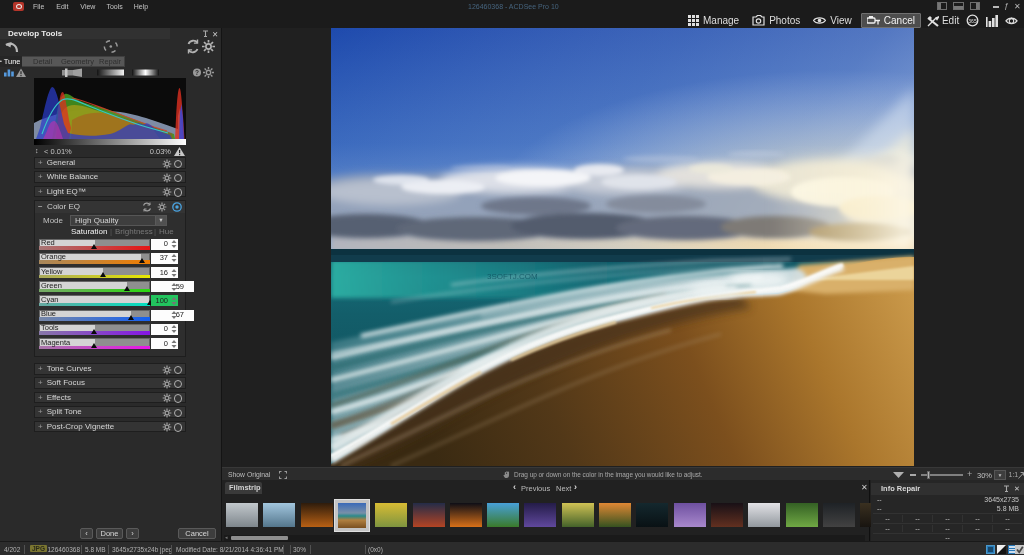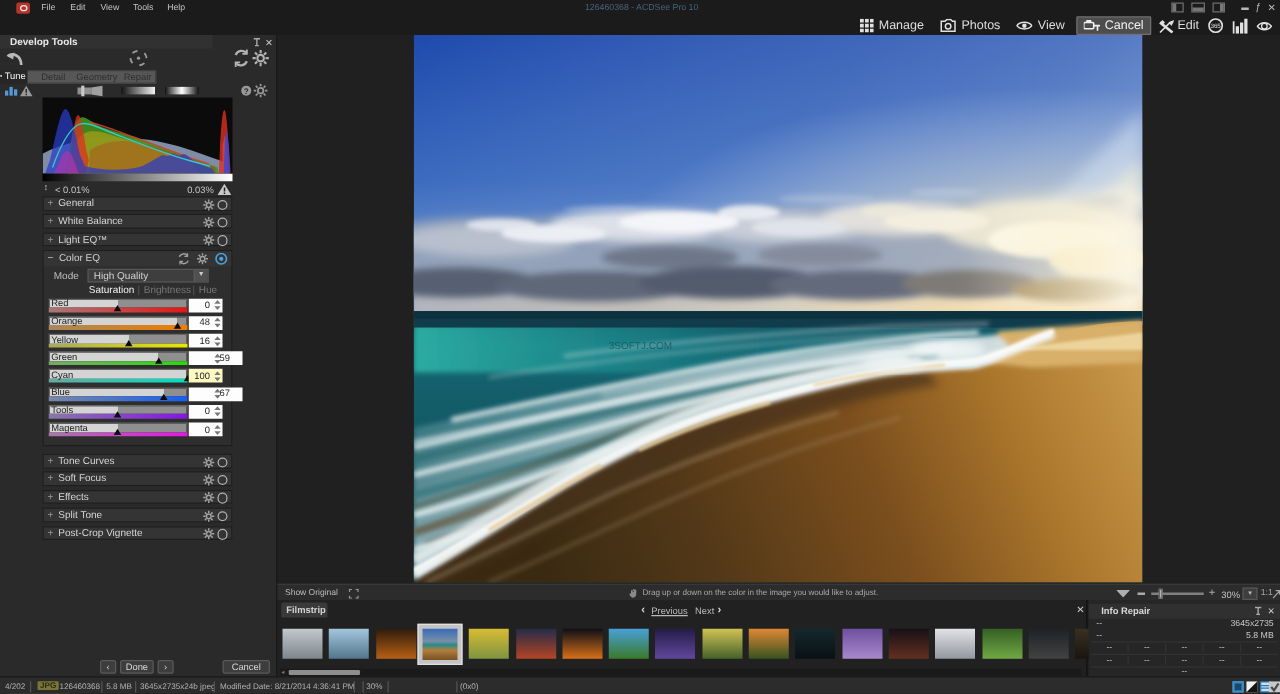--- a/index.html
+++ b/index.html
@@ -247,21 +247,21 @@
         <span style="position:absolute;left:3px;top:-0.5px;color:#1c1c1c;font-size:7.5px;">Red</span>
         <div style="position:absolute;left:113px;top:0px;width:27px;height:11px;background:#fdfdfd;color:#222;font-size:7.5px;text-align:right;padding:0.5px 10px 0 0;">0</div>
         <svg style="position:absolute;left:132.5px;top:1.5px;" width="6" height="8" viewBox="0 0 6 8">
           <path d="M3 0 l2.5 3 h-5 z" fill="#777"></path>
           <path d="M3 8 l2.5 -3 h-5 z" fill="#777"></path>
         </svg>
         <div style="position:absolute;left:1px;top:14.2px;width:111px;height:7.5px;background:linear-gradient(90deg,#d4d4d4 93%,#8f8f8f 93%);border:1px solid #666;border-bottom:none;"></div>
         <div style="position:absolute;left:1px;top:21.7px;width:111px;height:3.5px;background:linear-gradient(90deg,#a8885c,#f07d00);"></div>
         <div style="position:absolute;left:100.73px;top:19.2px;width:0;height:0;border-left:3.5px solid transparent;border-right:3.5px solid transparent;border-bottom:5.5px solid #0a0a0a;"></div>
         <span style="position:absolute;left:3px;top:13.7px;color:#1c1c1c;font-size:7.5px;">Orange</span>
-        <div style="position:absolute;left:113px;top:14.2px;width:27px;height:11px;background:#fdfdfd;color:#222;font-size:7.5px;text-align:right;padding:0.5px 10px 0 0;">48</div>
+        <div style="position:absolute;left:113px;top:14.2px;width:27px;height:11px;background:#fdfdfd;color:#222;font-size:7.5px;text-align:right;padding:0.5px 10px 0 0;">37</div>
         <svg style="position:absolute;left:132.5px;top:15.7px;" width="6" height="8" viewBox="0 0 6 8">
           <path d="M3 0 l2.5 3 h-5 z" fill="#777"></path>
           <path d="M3 8 l2.5 -3 h-5 z" fill="#777"></path>
         </svg>
         <div style="position:absolute;left:1px;top:28.4px;width:111px;height:7.5px;background:linear-gradient(90deg,#d4d4d4 57.99999999999999%,#8f8f8f 57.99999999999999%);border:1px solid #666;border-bottom:none;"></div>
         <div style="position:absolute;left:1px;top:35.9px;width:111px;height:3.5px;background:linear-gradient(90deg,#a8a85c,#e8e800);"></div>
         <div style="position:absolute;left:61.879999999999995px;top:33.4px;width:0;height:0;border-left:3.5px solid transparent;border-right:3.5px solid transparent;border-bottom:5.5px solid #0a0a0a;"></div>
         <span style="position:absolute;left:3px;top:27.9px;color:#1c1c1c;font-size:7.5px;">Yellow</span>
         <div style="position:absolute;left:113px;top:28.4px;width:27px;height:11px;background:#fdfdfd;color:#222;font-size:7.5px;text-align:right;padding:0.5px 10px 0 0;">16</div>
         <svg style="position:absolute;left:132.5px;top:29.9px;" width="6" height="8" viewBox="0 0 6 8">
@@ -274,21 +274,21 @@
         <span style="position:absolute;left:3px;top:42.099999999999994px;color:#1c1c1c;font-size:7.5px;">Green</span>
         <div style="position:absolute;left:113px;top:42.599999999999994px;width:43px;height:11px;background:#fdfdfd;color:#222;font-size:7.5px;text-align:right;padding:0.5px 10px 0 0;">59</div>
         <svg style="position:absolute;left:132.5px;top:44.099999999999994px;" width="6" height="8" viewBox="0 0 6 8">
           <path d="M3 0 l2.5 3 h-5 z" fill="#777"></path>
           <path d="M3 8 l2.5 -3 h-5 z" fill="#777"></path>
         </svg>
         <div style="position:absolute;left:1px;top:56.8px;width:111px;height:7.5px;background:linear-gradient(90deg,#d4d4d4 100%,#8f8f8f 100%);border:1px solid #666;border-bottom:none;"></div>
         <div style="position:absolute;left:1px;top:64.3px;width:111px;height:3.5px;background:linear-gradient(90deg,#68a8a0,#00e0c0);"></div>
         <div style="position:absolute;left:108.5px;top:61.8px;width:0;height:0;border-left:3.5px solid transparent;border-right:3.5px solid transparent;border-bottom:5.5px solid #0a0a0a;"></div>
         <span style="position:absolute;left:3px;top:56.3px;color:#1c1c1c;font-size:7.5px;">Cyan</span>
-        <div style="position:absolute;left:113px;top:56.8px;width:27px;height:11px;background:#fef9c3;color:#222;font-size:7.5px;text-align:right;padding:0.5px 10px 0 0;">100</div>
+        <div style="position:absolute;left:113px;top:56.8px;width:27px;height:11px;background:#22c55e;color:#222;font-size:7.5px;text-align:right;padding:0.5px 10px 0 0;">100</div>
         <svg style="position:absolute;left:132.5px;top:58.3px;" width="6" height="8" viewBox="0 0 6 8">
           <path d="M3 0 l2.5 3 h-5 z" fill="#777"></path>
           <path d="M3 8 l2.5 -3 h-5 z" fill="#777"></path>
         </svg>
         <div style="position:absolute;left:1px;top:71px;width:111px;height:7.5px;background:linear-gradient(90deg,#d4d4d4 83.5%,#8f8f8f 83.5%);border:1px solid #666;border-bottom:none;"></div>
         <div style="position:absolute;left:1px;top:78.5px;width:111px;height:3.5px;background:linear-gradient(90deg,#7888a8,#1560f0);"></div>
         <div style="position:absolute;left:90.185px;top:76px;width:0;height:0;border-left:3.5px solid transparent;border-right:3.5px solid transparent;border-bottom:5.5px solid #0a0a0a;"></div>
         <span style="position:absolute;left:3px;top:70.5px;color:#1c1c1c;font-size:7.5px;">Blue</span>
         <div style="position:absolute;left:113px;top:71px;width:43px;height:11px;background:#fdfdfd;color:#222;font-size:7.5px;text-align:right;padding:0.5px 10px 0 0;">67</div>
         <svg style="position:absolute;left:132.5px;top:72.5px;" width="6" height="8" viewBox="0 0 6 8">
@@ -543,21 +543,21 @@
     <div style="position:absolute;left:772px;top:1.5px;width:12px;height:10px;background:#3e3e3e;border:1px solid #565656;color:#bbb;font-size:5px;text-align:center;line-height:9px;">▼</div>
     <span style="position:absolute;left:786.5px;top:2.5px;color:#a8a8a8;font-size:7px;">1:1</span>
     <svg style="position:absolute;left:796px;top:2.5px;" width="6" height="9" viewBox="0 0 7 9">
         <path d="M0.5 8 L6.5 1.5 M3 1 H6.5 V4.5" stroke="#a8a8a8" stroke-width="1.1" fill="none"></path>
       </svg>
   </div>
 
   <div class="abs" style="left:222px;top:480px;width:648px;height:61px;background:#212121;border-right:1px solid #0f0f0f;">
     <div style="position:absolute;left:3px;top:2px;width:37px;height:12px;background:#3a3a3a;border-radius:2px 2px 0 0;color:#d2d2d2;font-size:7.5px;font-weight:bold;line-height:12px;text-indent:4px;">Filmstrip</div>
     <span style="position:absolute;left:291px;top:2px;color:#d8d8d8;font-size:9px;font-weight:bold;">‹</span>
-    <span style="position:absolute;left:299px;top:3.5px;color:#bababa;font-size:7.5px;text-decoration:underline;">Previous</span>
+    <span style="position:absolute;left:299px;top:3.5px;color:#bababa;font-size:7.5px;">Previous</span>
     <span style="position:absolute;left:334px;top:3.5px;color:#bababa;font-size:7.5px;">Next</span>
     <span style="position:absolute;left:352px;top:2px;color:#d8d8d8;font-size:9px;font-weight:bold;">›</span>
     <span style="position:absolute;left:639px;top:2.5px;color:#ccc;font-size:8px;">✕</span>
     <div id="thumbs" style="position:absolute;left:0;top:19px;width:648px;height:34px;">
         <div style="position:absolute;left:4px;top:4px;width:32px;height:24px;background:linear-gradient(180deg,#c2c8cc,#7e868c);"></div>
         <div style="position:absolute;left:41.3px;top:4px;width:32px;height:24px;background:linear-gradient(180deg,#a2c6de,#54768c);"></div>
         <div style="position:absolute;left:78.6px;top:4px;width:32px;height:24px;background:linear-gradient(180deg,#2e1c0c,#b86014);"></div>
         <div style="position:absolute;left:111.89999999999999px;top:0;width:36px;height:33px;background:#c4c4c4;border:1px solid #e0e0e0;"></div>
         <div style="position:absolute;left:115.89999999999999px;top:4px;width:28px;height:25px;background:linear-gradient(180deg,#3a6ab8 0%,#7890a8 40%,#2a8a8a 52%,#b08040 68%,#7a5020 100%)"></div>
         <div style="position:absolute;left:153.2px;top:4px;width:32px;height:24px;background:linear-gradient(180deg,#d8bc34,#7e9440);"></div>

